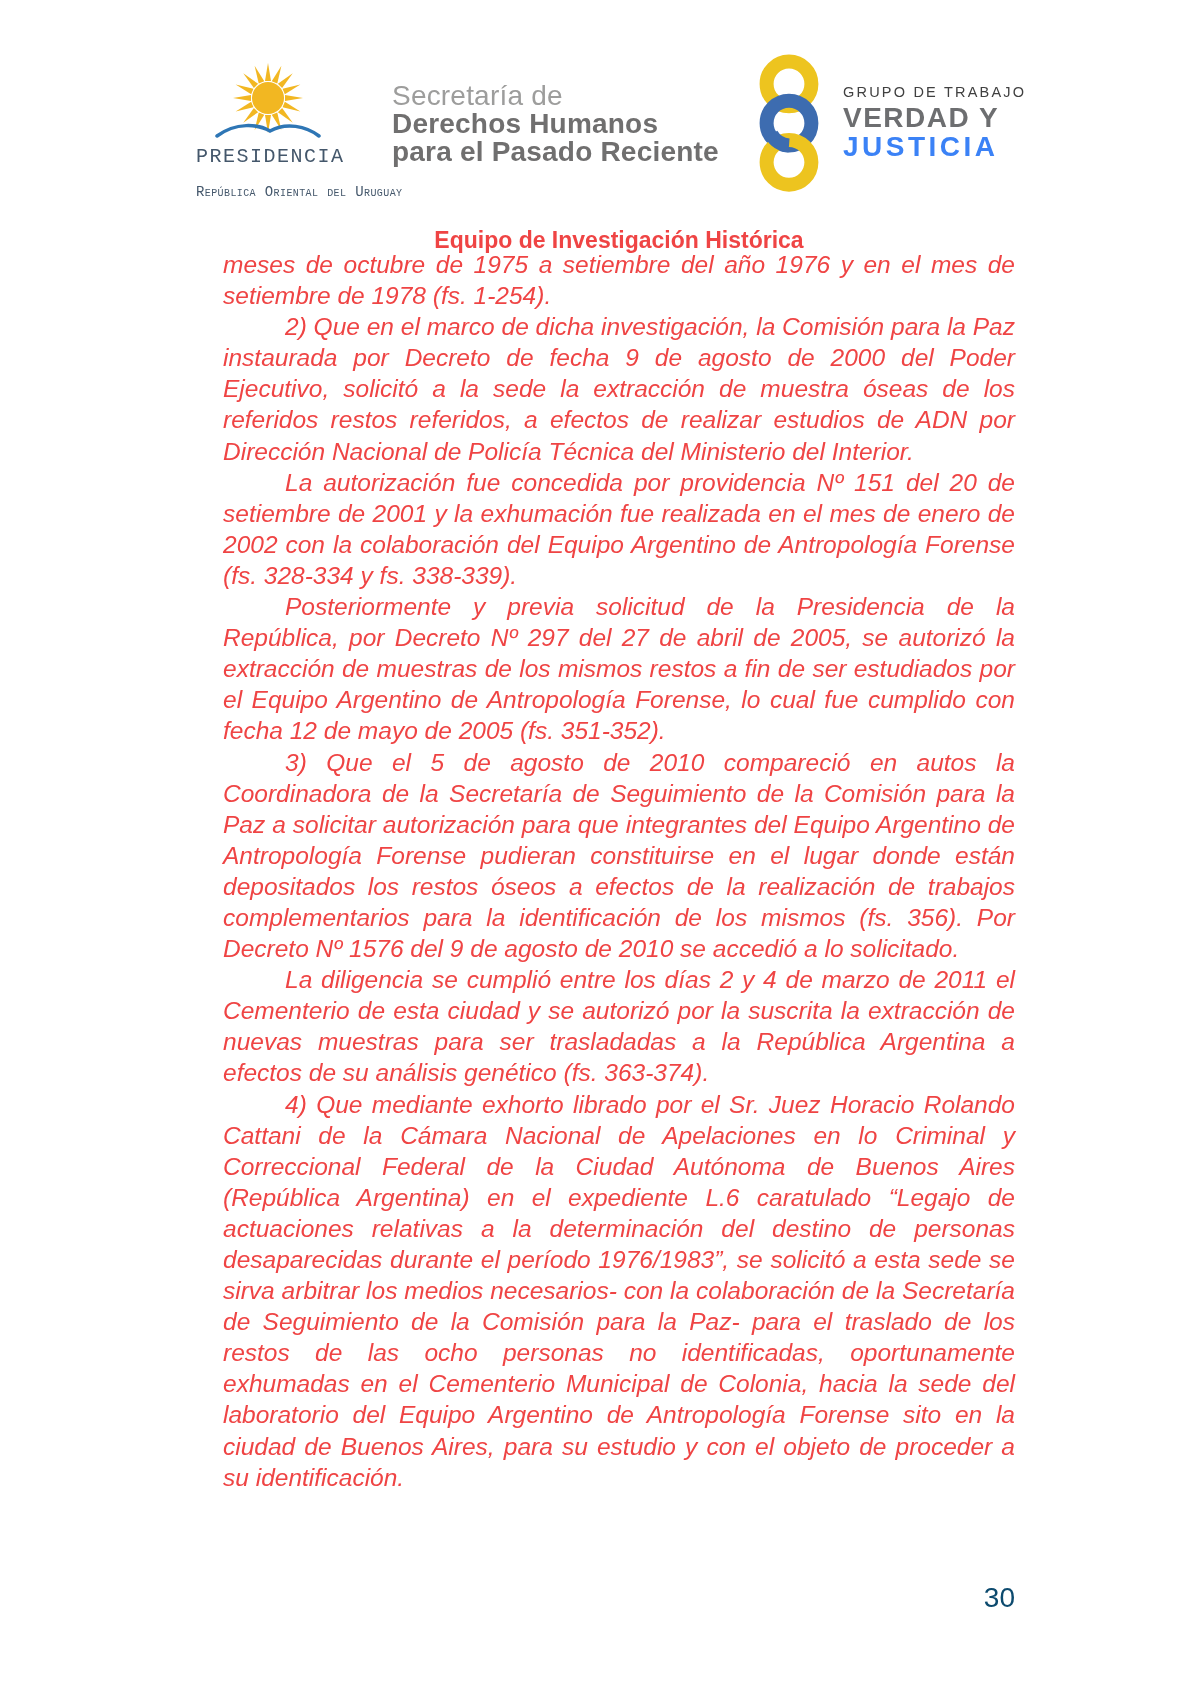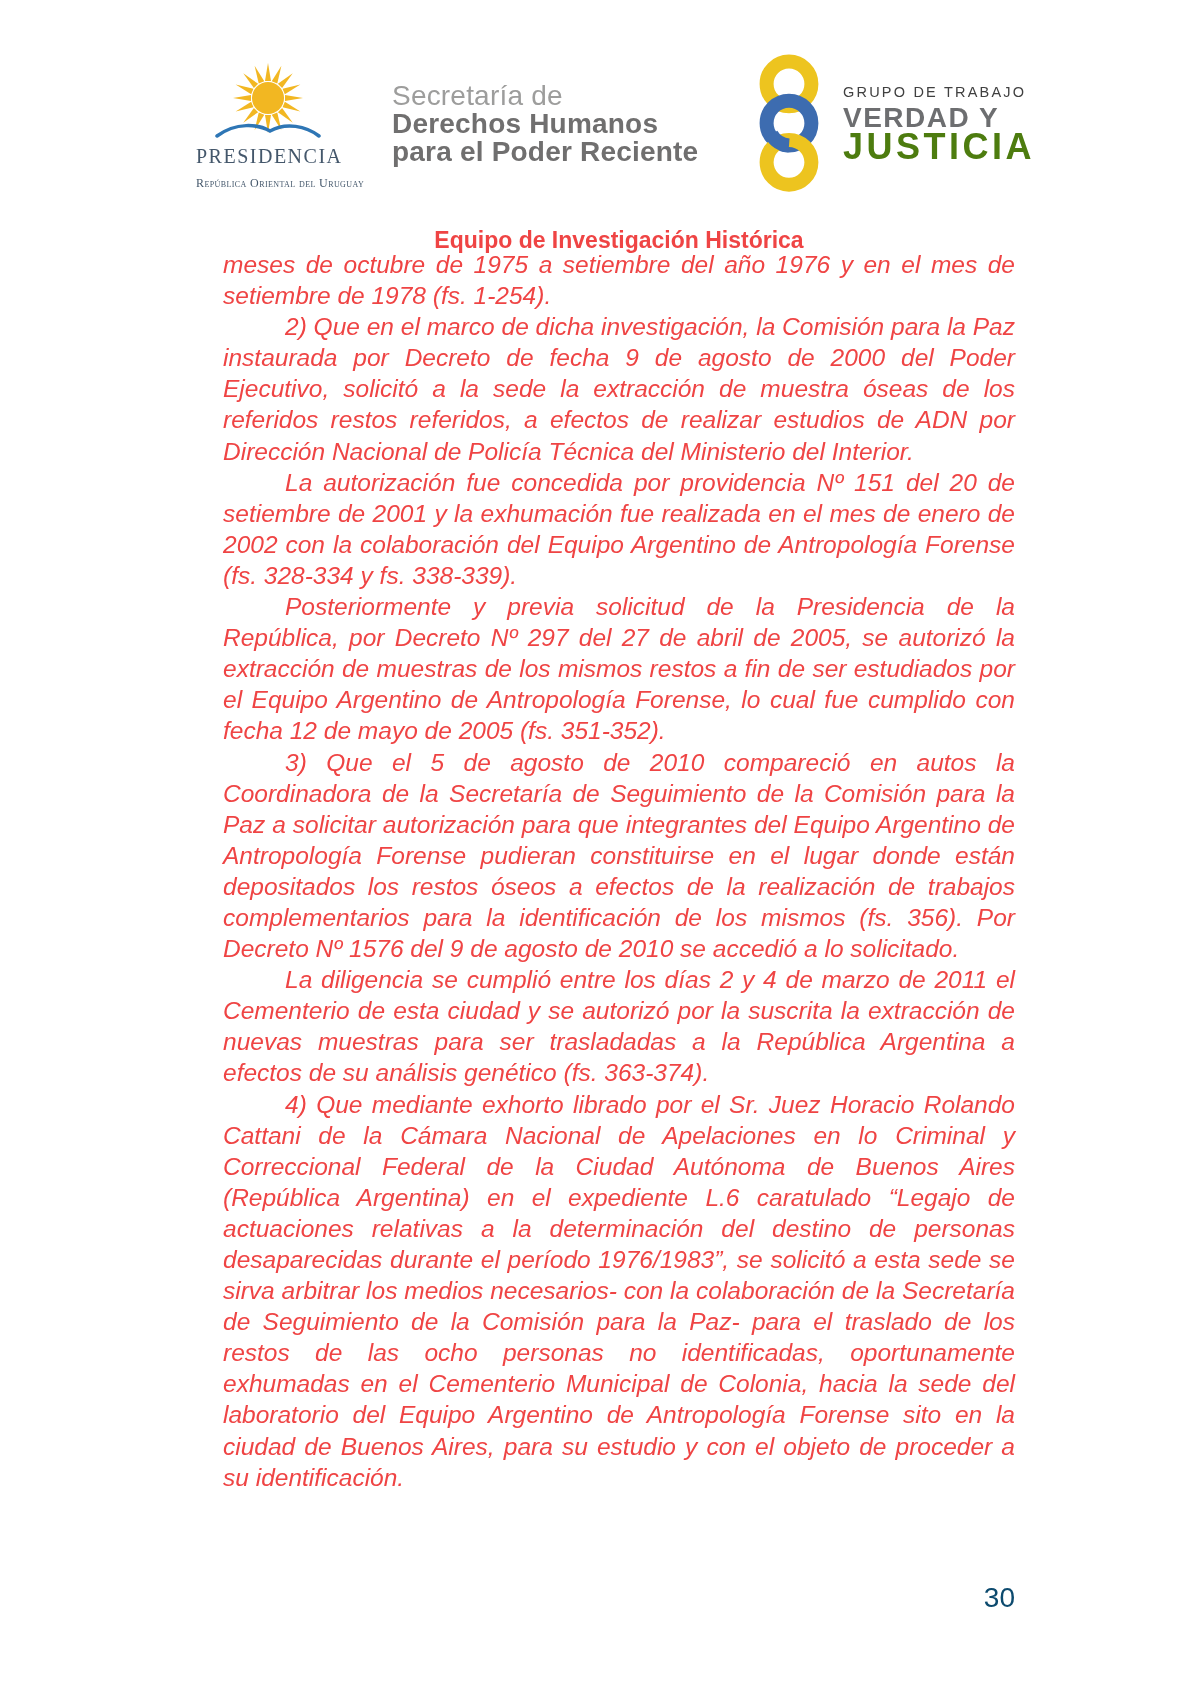--- a/index.html
+++ b/index.html
@@ -9,29 +9,29 @@
     margin:0 auto;
     background:#ffffff;
     font-family:"Liberation Sans", sans-serif;
     overflow:hidden;
   }
 
   
   .presidencia {
     position:absolute; left:196px; top:60px; width:144px;
     text-align:center; color:#44576b;
-    font-family:Liberation Serif, serif;
+    font-family:Liberation Mono, monospace;
   }
   .presidencia svg { display:block; margin:0 auto; }
   .presidencia-title {
     font-size:20px; letter-spacing:1.5px; font-weight:400;
     margin-top:1px; white-space:nowrap;
   }
   .presidencia-sub {
-    font-size:12px; letter-spacing:0.4px; margin-top:8px;
+    font-size:14px; letter-spacing:0.4px; margin-top:16px;
     font-variant:small-caps; white-space:nowrap;
   }
 
   
   .secretaria {
     position:absolute; left:346px; top:82px;
     font-size:28px; line-height:28px; letter-spacing:0.2px;margin-left:46px;
   }
   .sec-line1 { color:#9d9d9c; font-weight:400; }
   .sec-line2, .sec-line3 { color:#706f6f; font-weight:700; }
@@ -42,21 +42,21 @@
   .grupo-text { margin-left:12px; padding-top:30px; }
   .grupo-line1 {
     color:#404040; font-size:14.5px; letter-spacing:2.2px;
     font-weight:400; white-space:nowrap;
   }
   .grupo-line2 {
     color:#6d6e70; font-size:28px; font-weight:700;
     letter-spacing:1.5px; line-height:30px; margin-top:3px; white-space:nowrap;
   }
   .grupo-line3 {
-    color:#4d7c0f; font-size:36px; font-weight:700;
+    color:#3b82f6; font-size:28px; font-weight:700;
     letter-spacing:3.5px; line-height:28px; white-space:nowrap;
   }
 
   
   .doc-title {
     position:absolute; left:223px; top:227px; width:792px;
     text-align:center; font-size:23px; font-weight:700; color:#ef4444;
   }
   .doc-body {
     position:absolute; left:223px; top:249px; width:792px;
@@ -102,21 +102,21 @@
       </g>
       <path d="M 3,76 C 22,62 44,64 56,71 C 72,62 92,66 105,76" fill="none" stroke="#2e76b5" stroke-width="3.5" stroke-linecap="round"></path>
     </svg>
     <div class="presidencia-title">PRESIDENCIA</div>
     <div class="presidencia-sub">República Oriental del Uruguay</div>
   </div>
 
   <div class="secretaria">
     <div class="sec-line1">Secretaría de</div>
     <div class="sec-line2">Derechos Humanos</div>
-    <div class="sec-line3">para el Poder Reciente</div>
+    <div class="sec-line3">para el Pasado Reciente</div>
   </div>
 
   <div class="grupo">
     <svg width="84" height="142" viewBox="0 0 90 152" aria-hidden="true">
       <circle cx="45" cy="32" r="24" fill="none" stroke="#edc41f" stroke-width="15"></circle>
       <circle cx="45" cy="74" r="24" fill="none" stroke="#3d6cb0" stroke-width="15"></circle>
       <circle cx="45" cy="116" r="24" fill="none" stroke="#edc41f" stroke-width="15"></circle>
       <path d="M 26,86 A 24 24 0 0 0 45,98" fill="none" stroke="#3d6cb0" stroke-width="15"></path>
     </svg>
     <div class="grupo-text">

